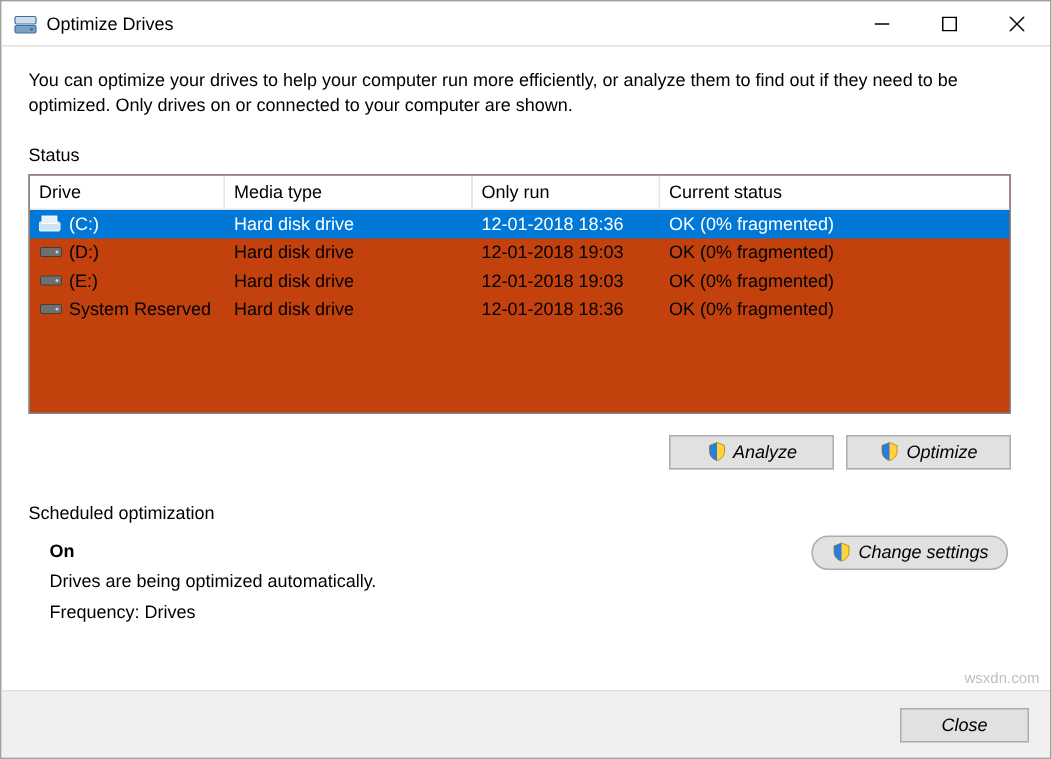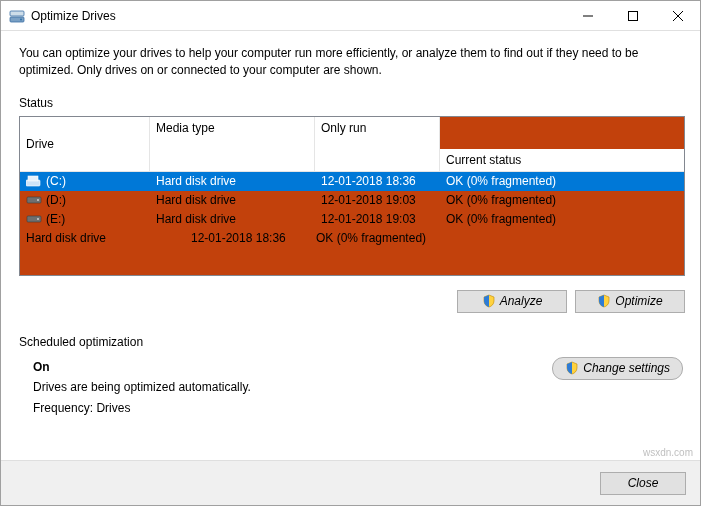--- a/index.html
+++ b/index.html
@@ -28,21 +28,21 @@
       display: inline-flex; align-items: center; justify-content: center;
     }
     .titlebar .title { flex: 1; color: #000; }
     .win-btn {
       width: 45px; height: 29px;
       display: inline-flex; align-items: center; justify-content: center;
       background: transparent; border: none; color: #000;
     }
     .content {
       flex: 1;
-      padding: 14px 15px 10px 18px;
+      padding: 14px 26px 10px 18px;
       display: flex;
       flex-direction: column;
     }
     .intro { line-height: 1.45; margin-bottom: 16px; }
     .section-label { margin-bottom: 6px; }
     .listview {
       border: 1px solid #828790;
       height: 160px;
       background: #c2410c;
       overflow: hidden;
@@ -52,21 +52,21 @@
       font-size: 12px;
       color: #000;
     }
     .lv-header .col {
       padding: 4px 8px 4px 6px;
       border-right: 1px solid #e5e5e5;
       border-bottom: 1px solid #e5e5e5;
       background: #fff;
       text-align: left;
     }
-    .lv-header .col:last-child { border-right: none; flex: 1; margin-top: 32px; }
+    .lv-header .col:last-child { border-right: none; flex: 1; }
     .lv-rows { }
     .lv-row {
       display: flex;
       height: 19px;
       align-items: center;
       font-size: 12px;
     }
     .lv-row .cell {
       padding: 2px 6px;
       overflow: hidden;
@@ -216,20 +216,29 @@
                 <circle cx="12" cy="6" r="1" fill="#cfcfcf"></circle>
               </svg>
             </span>
             <span>(E:)</span>
           </div>
           <div class="cell col-media">Hard disk drive</div>
           <div class="cell col-lastrun">12-01-2018 19:03</div>
           <div class="cell col-status">OK (0% fragmented)</div>
         </div>
         <div class="lv-row">
+          <div class="cell col-drive">
+            <span class="drive-icon">
+              <svg width="16" height="12" viewBox="0 0 16 12">
+                <rect x="1" y="3" width="14" height="6" rx="1" fill="#6f6f6f" stroke="#3a3a3a" stroke-width="0.6"></rect>
+                <circle cx="12" cy="6" r="1" fill="#cfcfcf"></circle>
+              </svg>
+            </span>
+            <span>System Reserved</span>
+          </div>
           <div class="cell col-media">Hard disk drive</div>
           <div class="cell col-lastrun">12-01-2018 18:36</div>
           <div class="cell col-status">OK (0% fragmented)</div>
         </div>
       </div>
   </div>
 
   <div class="action-row">
     <button class="btn">
       <span class="shield-icon">

